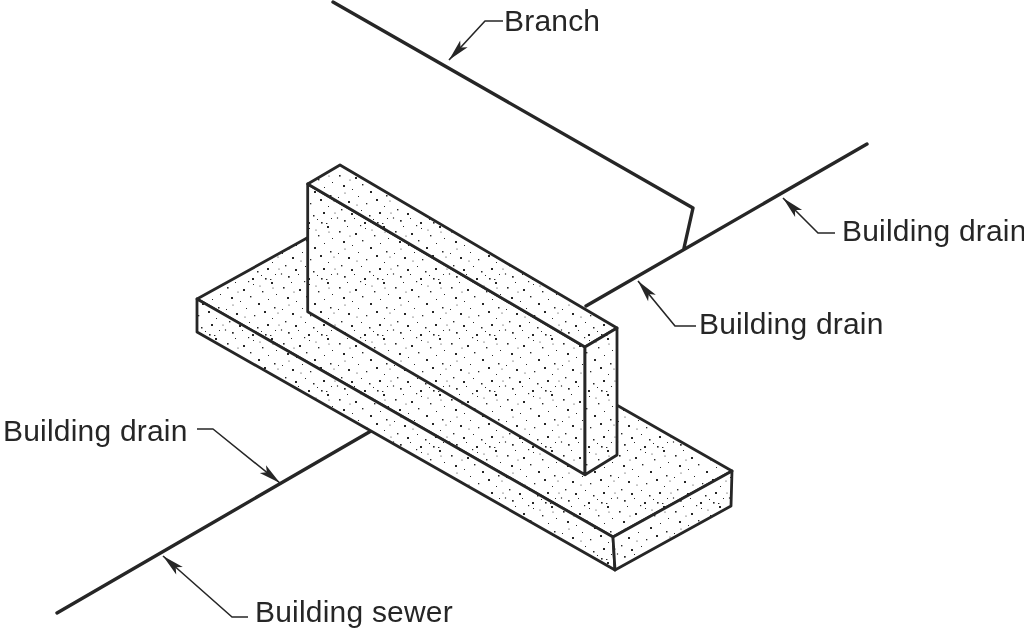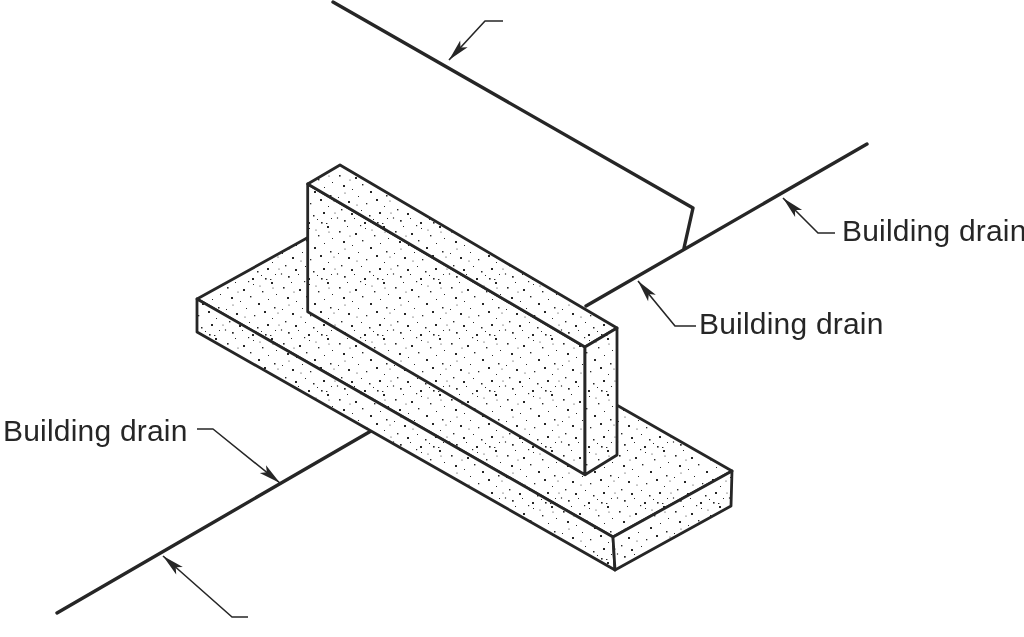--- a/index.html
+++ b/index.html
@@ -108,16 +108,18 @@
 
     <g fill="currentColor" stroke="none">
       <polygon points="449,60 467.6,47.2 460.5,47.5 460.2,40.4"></polygon>
       <polygon points="783,198 795.1,217.1 795,210 802.1,210.1"></polygon>
       <polygon points="638,281 648.1,301.2 648.8,294.1 655.8,294.8"></polygon>
       <polygon points="280,483 266,465.3 266.8,472.3 259.8,473.1"></polygon>
       <polygon points="163,556 176.2,574.4 175.7,567.3 182.8,566.9"></polygon>
     </g>
   </svg>
 
+  <div class="lbl" style="left:504px; top:6px;">Branch</div>
   <div class="lbl" style="left:842px; top:216px;">Building drain</div>
   <div class="lbl" style="left:699px; top:309px;">Building drain</div>
   <div class="lbl" style="left:3px; top:416px;">Building drain</div>
+  <div class="lbl" style="left:255px; top:597px;">Building sewer</div>
 </div>
 
 </body></html>

